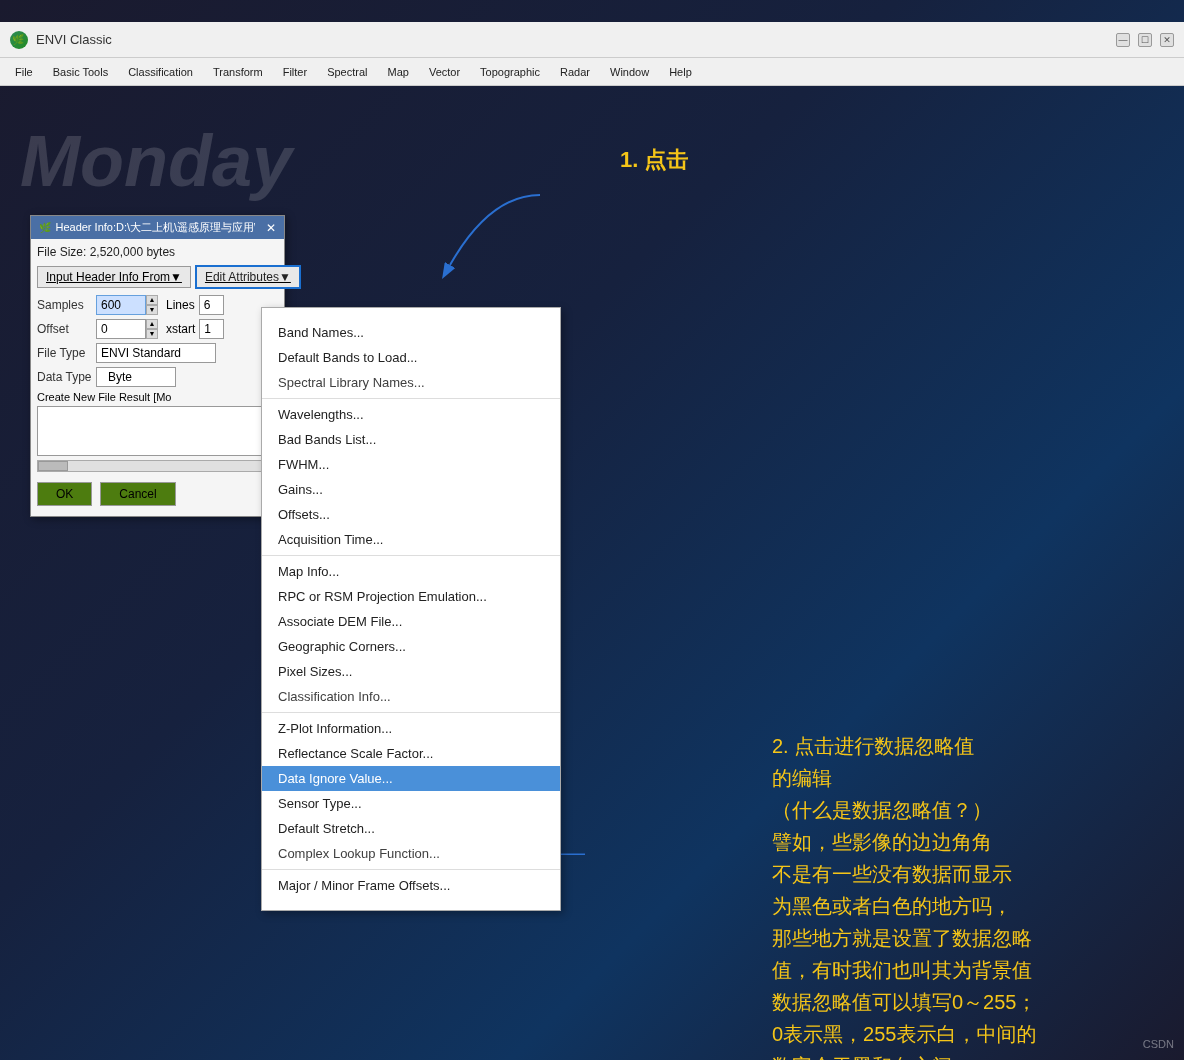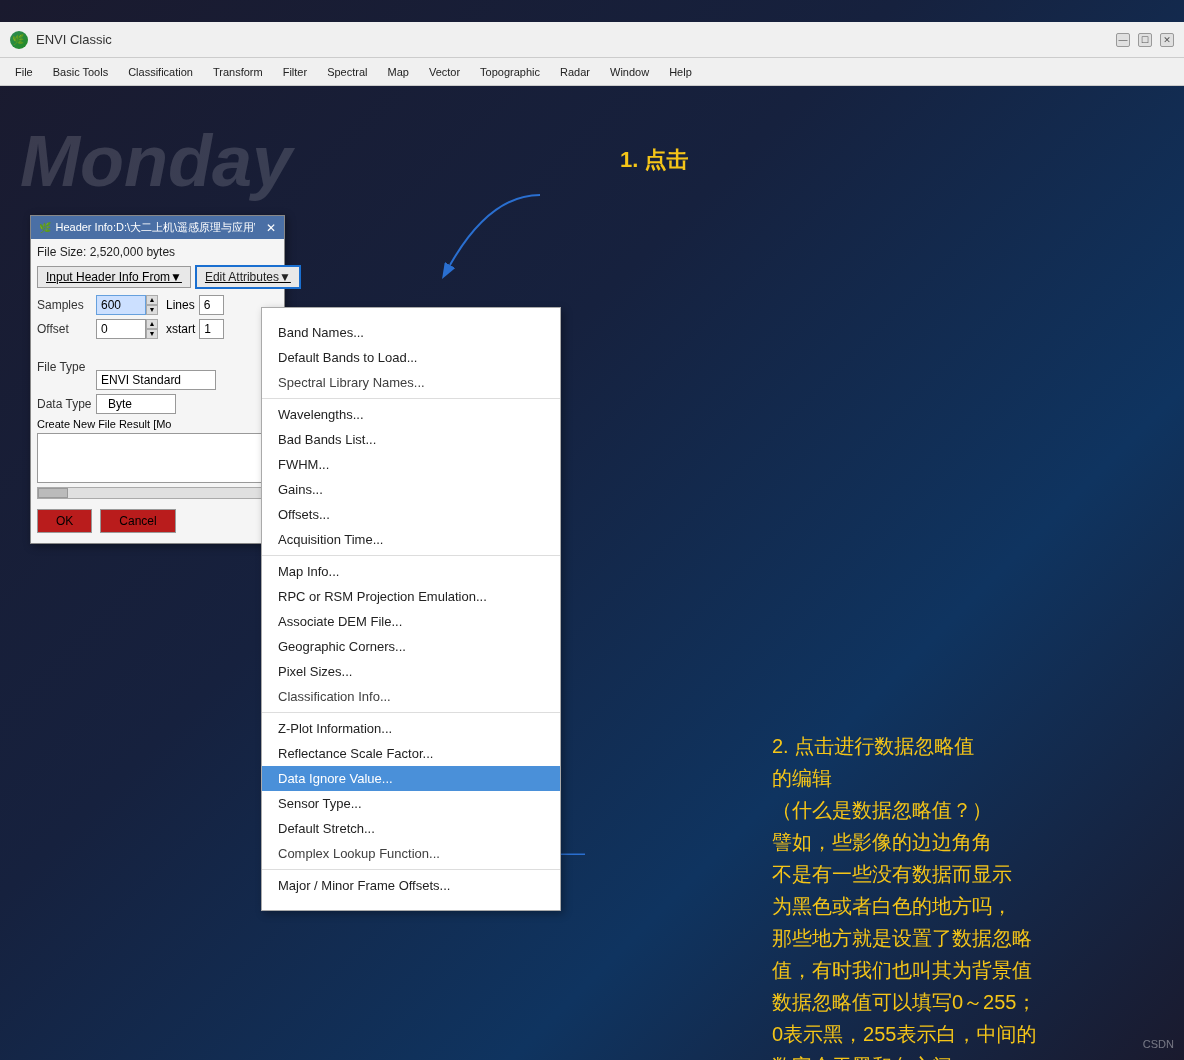--- a/index.html
+++ b/index.html
@@ -276,21 +276,21 @@
     }
     .dialog-buttons {
       display: flex;
       gap: 8px;
       justify-content: flex-start;
       padding: 4px 0;
     }
     .dlg-btn {
       padding: 4px 18px;
       border: 1px solid #999;
-      background: #b91c1c;
+      background: #4d7c0f;
       cursor: pointer;
       font-size: 12px;
     }
 
     
     .dropdown-menu {
       position: absolute;
       top: 307px;
       left: 261px;
       width: 300px;
@@ -399,21 +399,21 @@
         <div class="spin-arrows">
           <div class="spin-arrow">▲</div>
           <div class="spin-arrow">▼</div>
         </div>
       </div>
       <span style="font-size:12px; margin-left:4px;">xstart</span>
       <input class="form-input" value="1" style="width: 25px;">
     </div>
     <div class="filetype-row">
       <span class="form-label">File Type</span>
-      <input class="form-input" value="ENVI Standard" style="width: 120px; margin-top: 27px;">
+      <input class="form-input" value="ENVI Standard" style="width: 120px;">
     </div>
     <div class="filetype-row">
       <span class="form-label">Data Type</span>
       <input class="form-input" value="Byte" style="width: 80px; padding-left: 11px;">
     </div>
     <div style="font-size:11px; margin-bottom:3px;">Create New File Result [Mo</div>
     <div class="result-box"></div>
     <div class="scrollbar-area">
       <div class="scrollbar-thumb"></div>
     </div>

